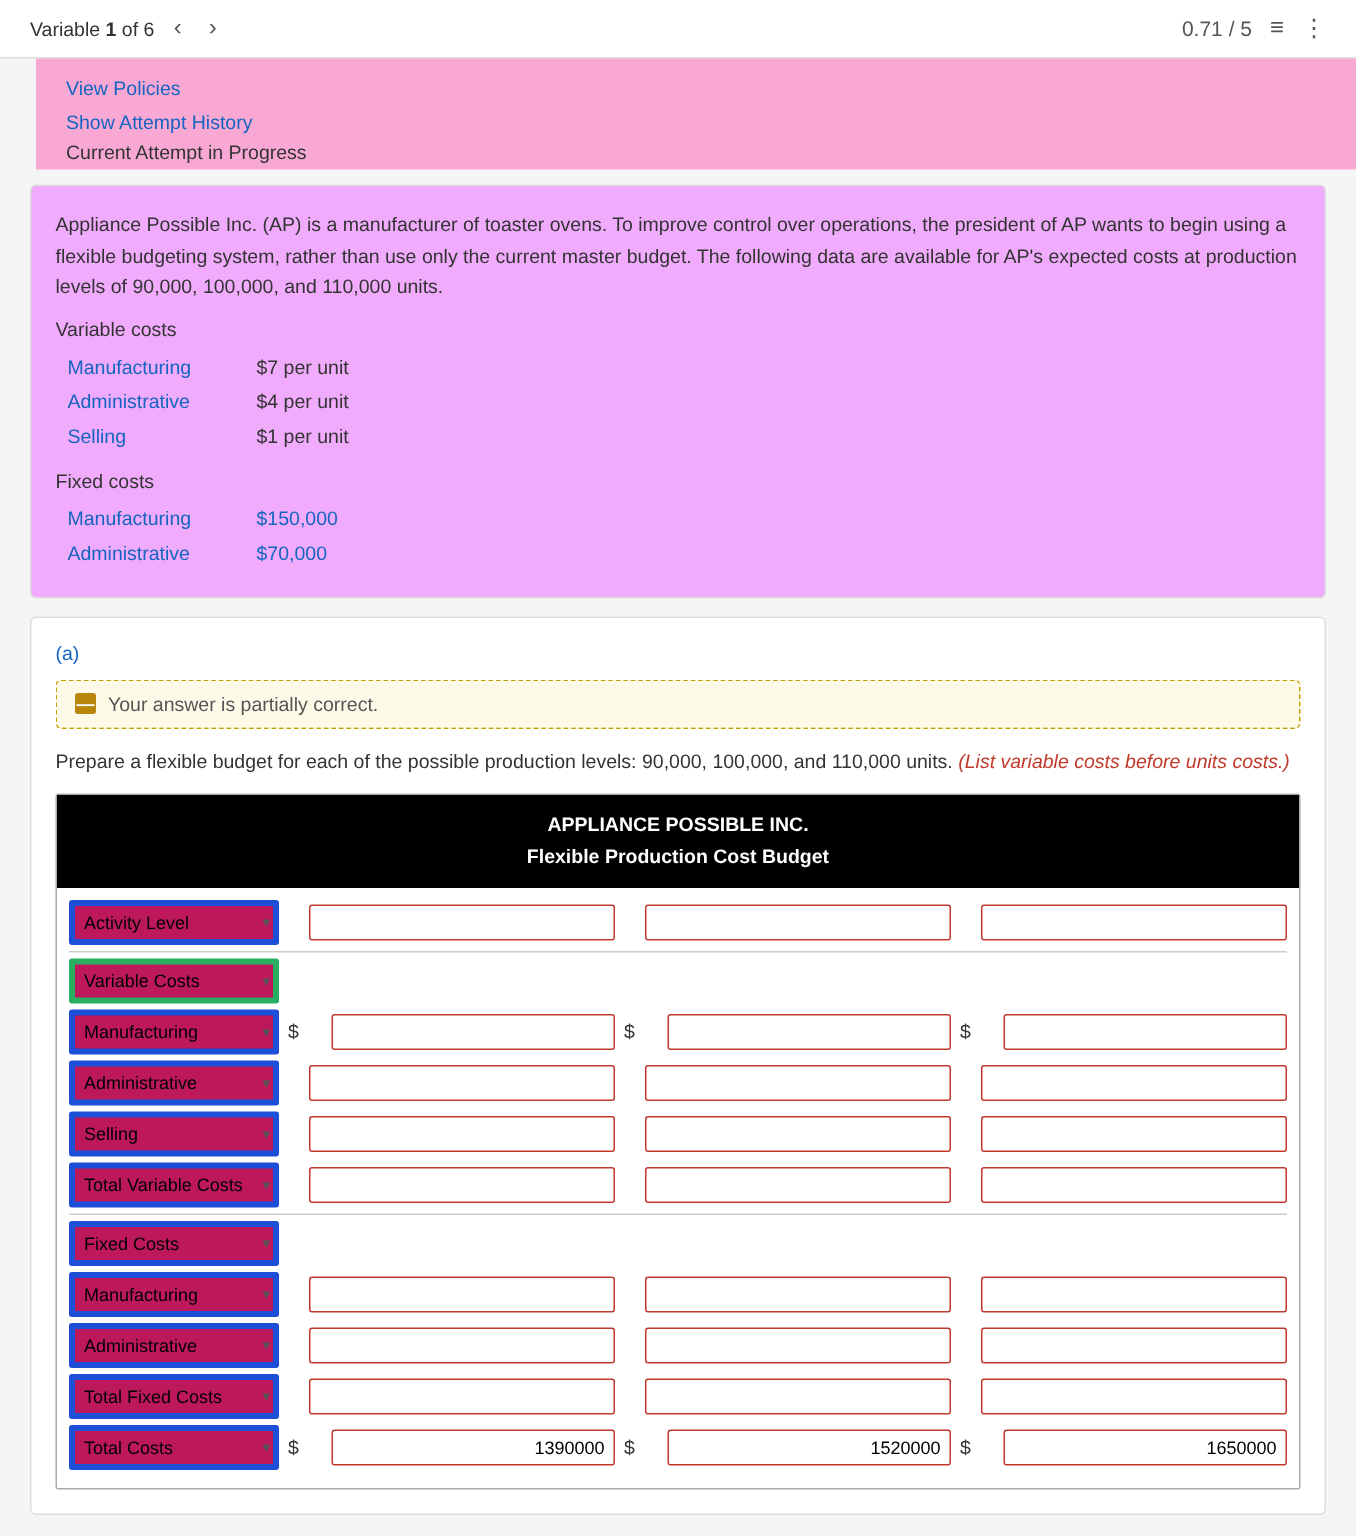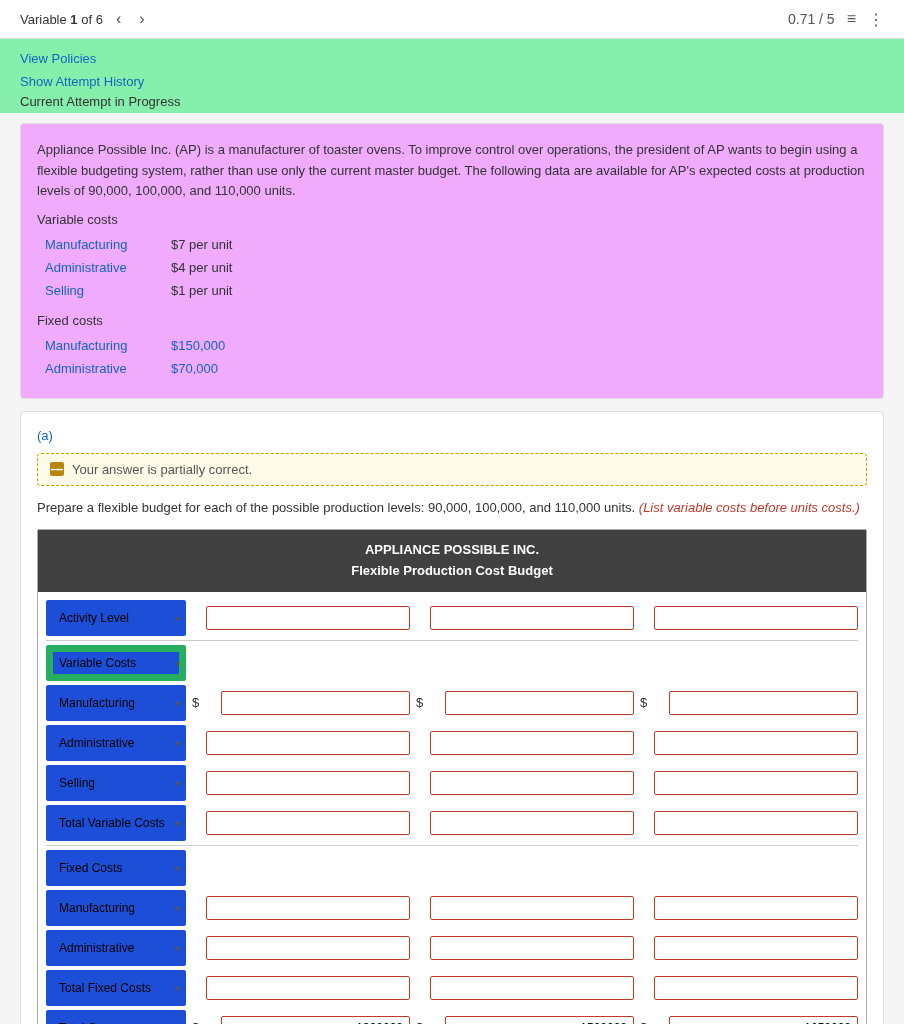--- a/index.html
+++ b/index.html
@@ -38,21 +38,22 @@
       background: none;
       border: none;
       cursor: pointer;
       font-size: 16px;
       color: #555;
     }
 
     
     .sub-header {
       padding: 8px 20px 4px;
-      background: #86efac;
+      background: #f9a8d4;
+      margin-left: 24px;
     }
     .sub-header a {
       color: #1565c0;
       text-decoration: none;
       display: block;
       font-size: 13px;
       line-height: 1.8;
     }
     .sub-header .current-attempt {
       font-weight: normal;
@@ -130,21 +131,21 @@
       line-height: 1.5;
     }
     .instruction .red-italic { color: #c0392b; font-style: italic; }
 
     
     .budget-container {
       border: 1px solid #aaa;
       border-radius: 2px;
     }
     .budget-header {
-      background: #404040;
+      background: #000000;
       color: #fff;
       text-align: center;
       padding: 10px;
       font-size: 13px;
       font-weight: bold;
       line-height: 1.6;
     }
 
     .budget-body { padding: 8px; }
 
@@ -156,23 +157,23 @@
       gap: 4px;
     }
 
     .dropdown-cell {
       position: relative;
       min-width: 140px;
     }
     .dropdown-cell select {
       width: 100%;
       padding: 4px 6px;
-      border: 7px solid #1d4ed8;
+      border: 4px solid #1d4ed8;
       border-radius: 2px;
-      background: #1d4ed8;
+      background: #be185d;
       font-size: 12px;
       appearance: none;
       -webkit-appearance: none;
       cursor: pointer;
     }
     .dropdown-cell::after {
       content: '▾';
       position: absolute;
       right: 6px;
       top: 50%;

